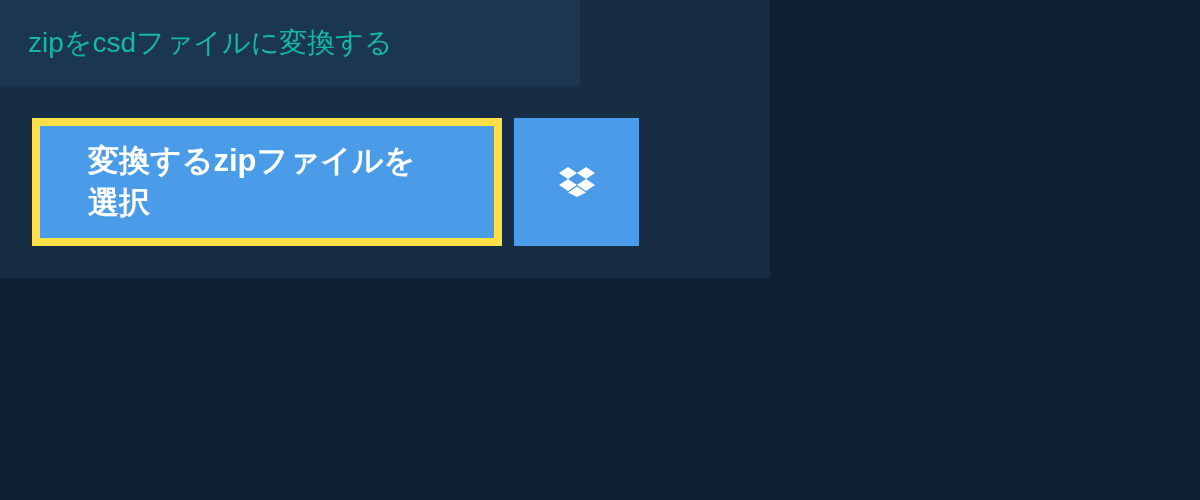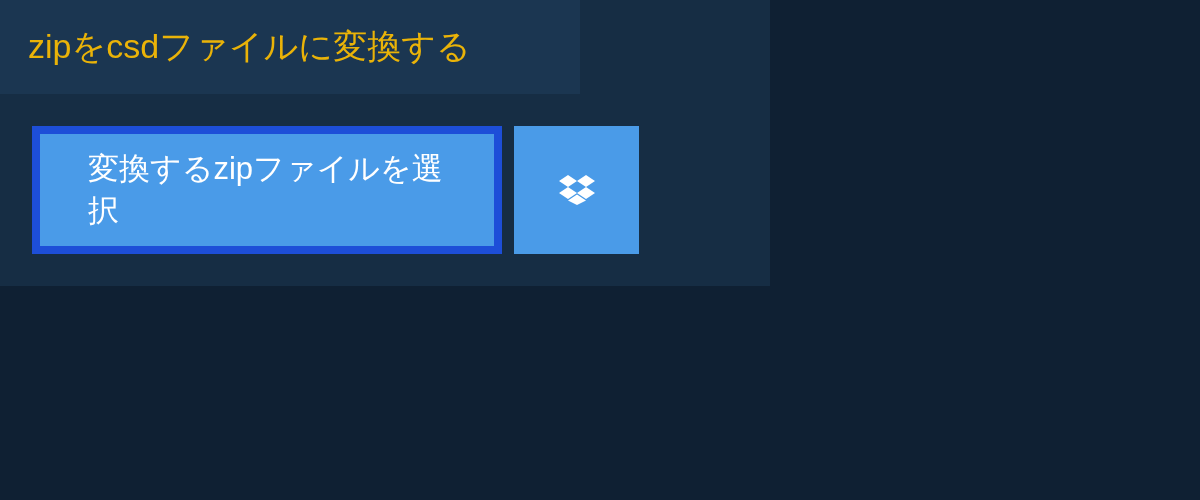--- a/index.html
+++ b/index.html
@@ -18,36 +18,36 @@
       background-color: #162d44;
       width: 770px;
       padding-bottom: 32px;
     }
     .title-bar {
       background-color: #1b3651;
       padding: 24px 28px;
       width: 580px;
     }
     .title {
-      color: #eab308;
-      font-size: 34px;
+      color: #14b8a6;
+      font-size: 28px;
       font-weight: 400;
     }
     .button-row {
       display: flex;
       margin-top: 32px;
       margin-left: 32px;
       gap: 12px;
     }
     .select-button {
       background-color: #4a9be8;
-      border: 8px solid #1d4ed8;
+      border: 8px solid #fde047;
       color: #ffffff;
       font-size: 31px;
-      font-weight: 400;
+      font-weight: 700;
       padding: 36px 48px;
       cursor: pointer;
       display: flex;
       align-items: center;
       justify-content: center;
       width: 470px;
       height: 128px;
     }
     .dropbox-button {
       background-color: #4a9be8;

